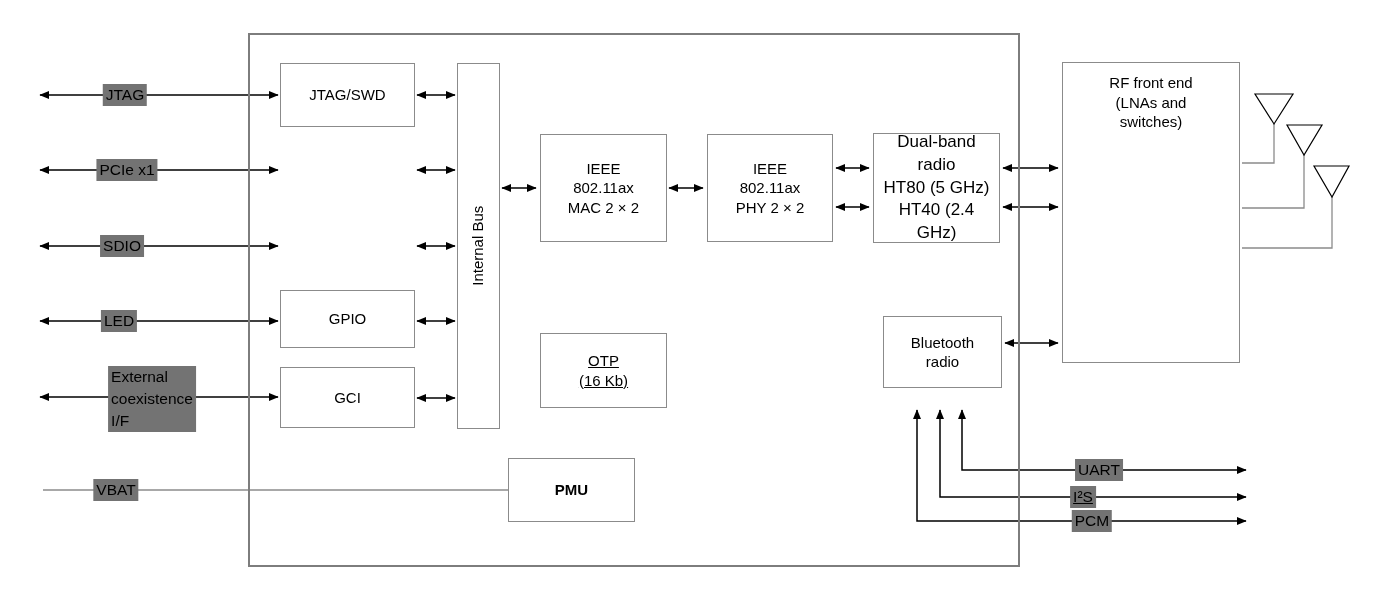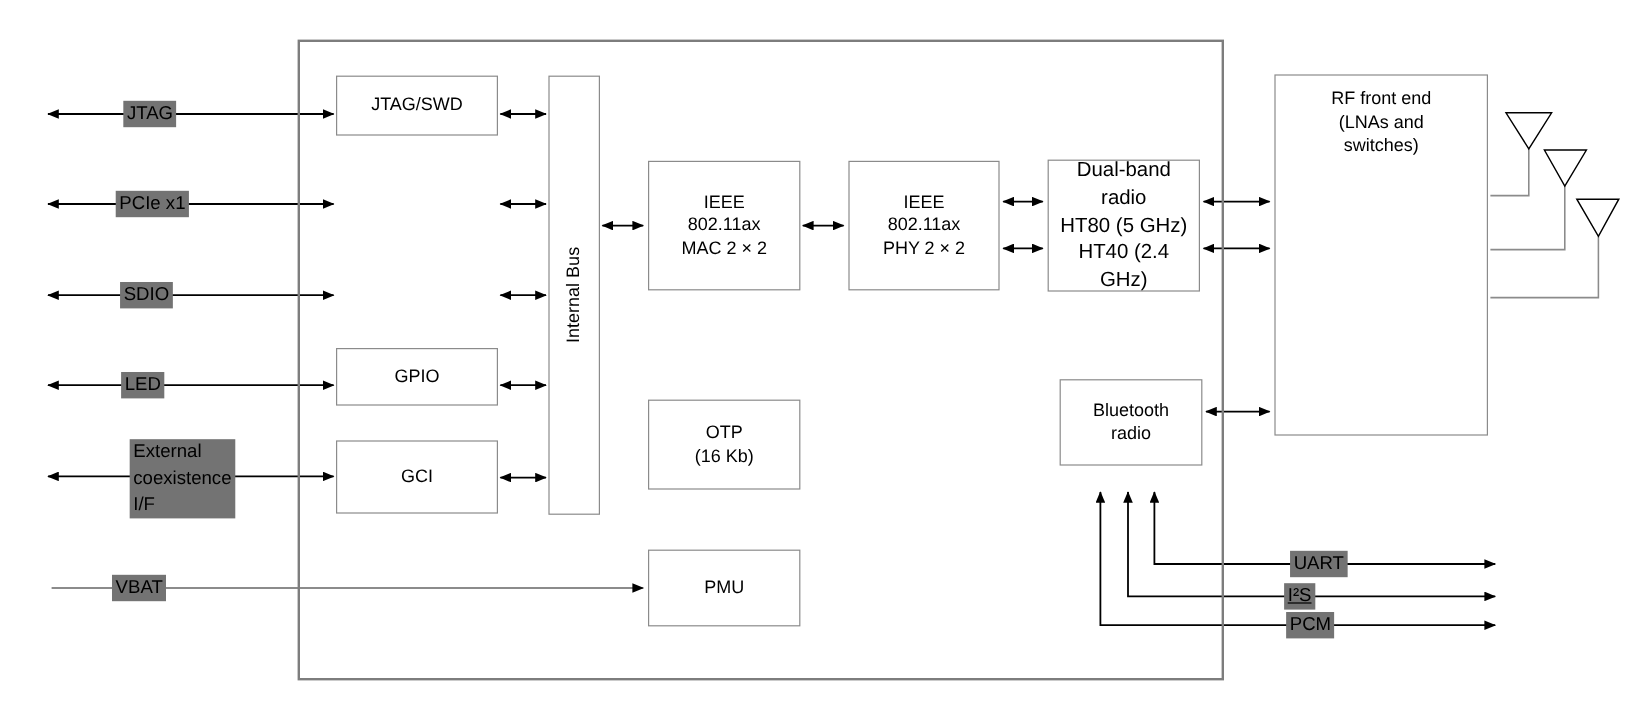--- a/index.html
+++ b/index.html
@@ -73,43 +73,43 @@
       <polygon points="1287,125 1322,125 1304,155" fill="#ffffff" stroke="#000000" stroke-width="1.2"></polygon>
     </g>
     <g>
       <path d="M 1242,248 L 1332,248 L 1332,197" fill="none" stroke="#8b8b8b" stroke-width="1.3"></path>
       <polygon points="1314,166 1349,166 1332,197" fill="#ffffff" stroke="#000000" stroke-width="1.2"></polygon>
     </g>
   </svg>
 
   <div class="box chip" style="left:248px;top:33px;width:772px;height:534px;"></div>
 
-  <div class="box" style="left:280px;top:63px;width:135px;height:50px;">JTAG/SWD</div>
-  <div class="box" style="left:280px;top:290px;width:135px;height:48px;">GPIO</div>
+  <div class="box" style="left:280px;top:63px;width:135px;height:64px;">JTAG/SWD</div>
+  <div class="box" style="left:280px;top:290px;width:135px;height:58px;">GPIO</div>
   <div class="box" style="left:280px;top:367px;width:135px;height:61px;">GCI</div>
 
   <div class="box" style="left:457px;top:63px;width:43px;height:366px;">
     <span class="vtext">Internal Bus</span>
   </div>
 
   <div class="box" style="left:540px;top:134px;width:127px;height:108px;">IEEE
 802.11ax
 MAC 2 × 2</div>
   <div class="box" style="left:707px;top:134px;width:126px;height:108px;">IEEE
 802.11ax
 PHY 2 × 2</div>
   <div class="box small" style="left:873px;top:133px;width:127px;height:110px;">Dual-band
 radio
 HT80 (5 GHz)
 HT40 (2.4
 GHz)</div>
 
-  <div class="box" style="left:540px;top:333px;width:127px;height:75px;">OTP
+  <div class="box" style="left:540px;top:333px;width:127px;height:75px;text-decoration:underline;">OTP
 (16 Kb)</div>
-  <div class="box" style="left:540px;top:458px;width:127px;height:64px;">PMU</div>
+  <div class="box" style="left:508px;top:458px;width:127px;height:64px;font-weight:bold;">PMU</div>
   <div class="box" style="left:883px;top:316px;width:119px;height:72px;">Bluetooth
 radio</div>
 
   <div class="box top-text" style="left:1062px;top:62px;width:178px;height:301px;">RF front end
 (LNAs and
 switches)</div>
 
   <div class="plabel" style="left:125px;top:95px;">JTAG</div>
   <div class="plabel" style="left:127px;top:170px;">PCIe x1</div>
   <div class="plabel" style="left:122px;top:246px;">SDIO</div>

